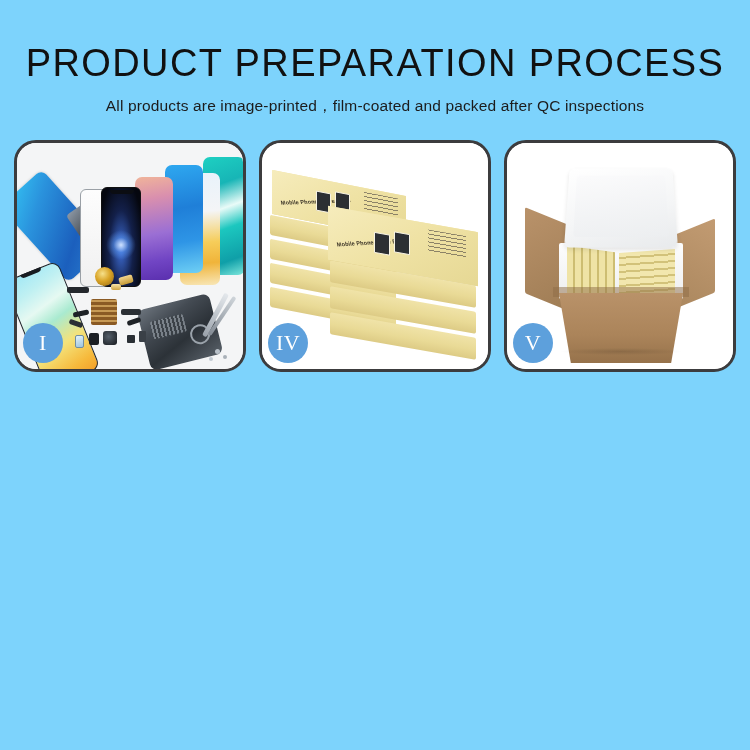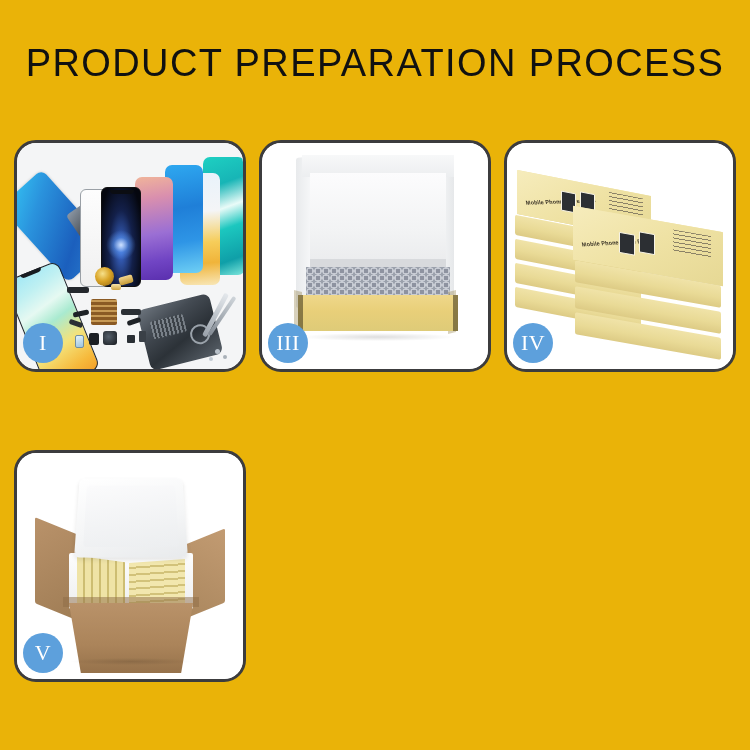--- a/index.html
+++ b/index.html
@@ -5,21 +5,21 @@
   * { box-sizing: border-box; margin: 0; padding: 0; }
   html, body {
     width: 750px; height: 750px;
     background: #ffffff;
     font-family: "Liberation Sans", sans-serif;
     overflow: hidden;
   }
   #page {
     position: relative;
     width: 750px; height: 750px;
-    background: #eab308;
+    background: #7dd3fc;
   }
 
   
   .header { position: absolute; top: 0; left: 0; width: 750px; text-align: center; }
   .title {
     margin-top: 42px;
     font-size: 38px;
     font-weight: 500;
     letter-spacing: 1.4px;
     color: #111111;
@@ -350,20 +350,21 @@
   .p6-tape2 { position:absolute; left:52px; top:168px; width:14px; height:16px; background: rgba(150,118,76,.55); transform: skewY(20deg); border-radius:1px; }
   .p6-shadow { position:absolute; left:34px; bottom:24px; width:160px; height:8px; background: radial-gradient(ellipse,rgba(0,0,0,.1),rgba(0,0,0,0) 74%); }
 </style>
 </head>
 <body>
 
 <div id="page">
 
   <div class="header">
     <div class="title">PRODUCT PREPARATION PROCESS</div>
+    <div class="subtitle">All products are image-printed，film-coated and packed after QC inspections</div>
   </div>
 
   <div class="grid">
 
     <div class="panel">
       <div class="panel-inner p1">
         <div class="ph p1-blue"></div>
         <div class="ph p1-teal"></div>
         <div class="ph p1-white"></div>
         <div class="ph p1-blue2"></div>
@@ -389,35 +390,20 @@
         <div class="ph p1-small1"></div>
         <div class="ph p1-small2"></div>
         <div class="ph p1-screw1"></div>
         <div class="ph p1-screw2"></div>
         <div class="ph p1-screw3"></div>
       </div>
       <div class="badge">I</div>
     </div>
 
 
-    <div class="panel">
-      <div class="panel-inner p3">
-        <div class="p3-lidL"></div>
-        <div class="p3-lidR"></div>
-        <div class="p3-lidTop"></div>
-        <div class="p3-foam"></div>
-        <div class="p3-innergrey"></div>
-        <div class="p3-bubblelayer"></div>
-        <div class="p3-boxedgeL"></div>
-        <div class="p3-boxedgeR"></div>
-        <div class="p3-boxfront"></div>
-        <div class="p3-shadow"></div>
-      </div>
-      <div class="badge">III</div>
-    </div>
 
     <div class="panel">
       <div class="panel-inner p4">
         <div class="stackwrap">
 
           <div class="sbox" style="left:2px; top:66px; width:126px; height:20px; transform:skewY(11deg);"></div>
           <div class="sbox" style="left:2px; top:90px; width:126px; height:20px; transform:skewY(11deg);"></div>
           <div class="sbox" style="left:2px; top:114px; width:126px; height:20px; transform:skewY(11deg);"></div>
           <div class="sbox" style="left:2px; top:138px; width:126px; height:20px; transform:skewY(11deg);"></div>
 

